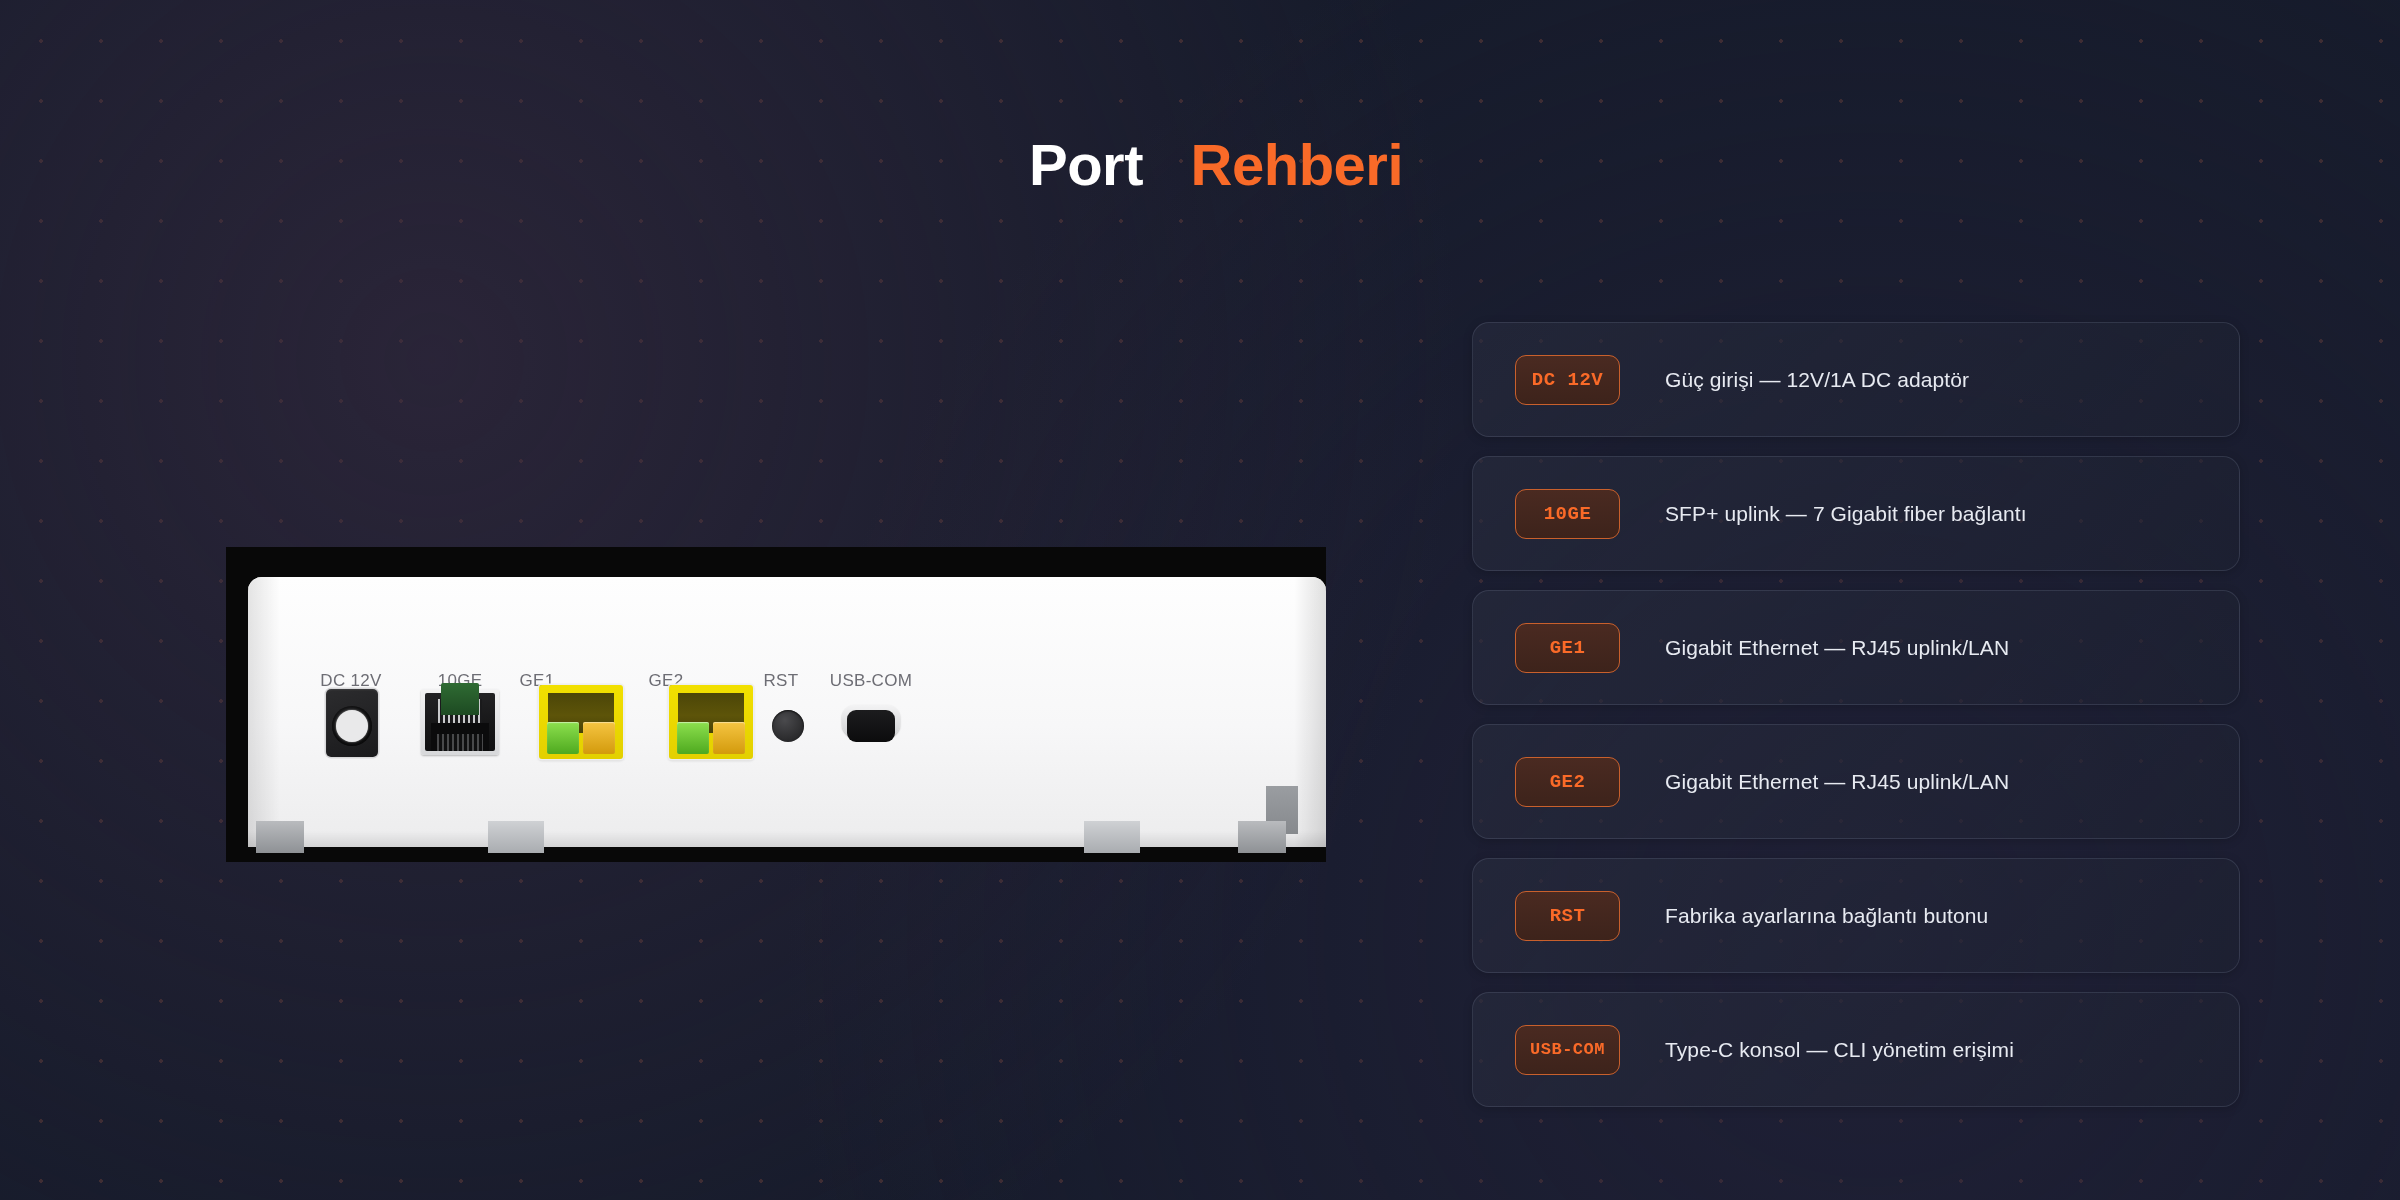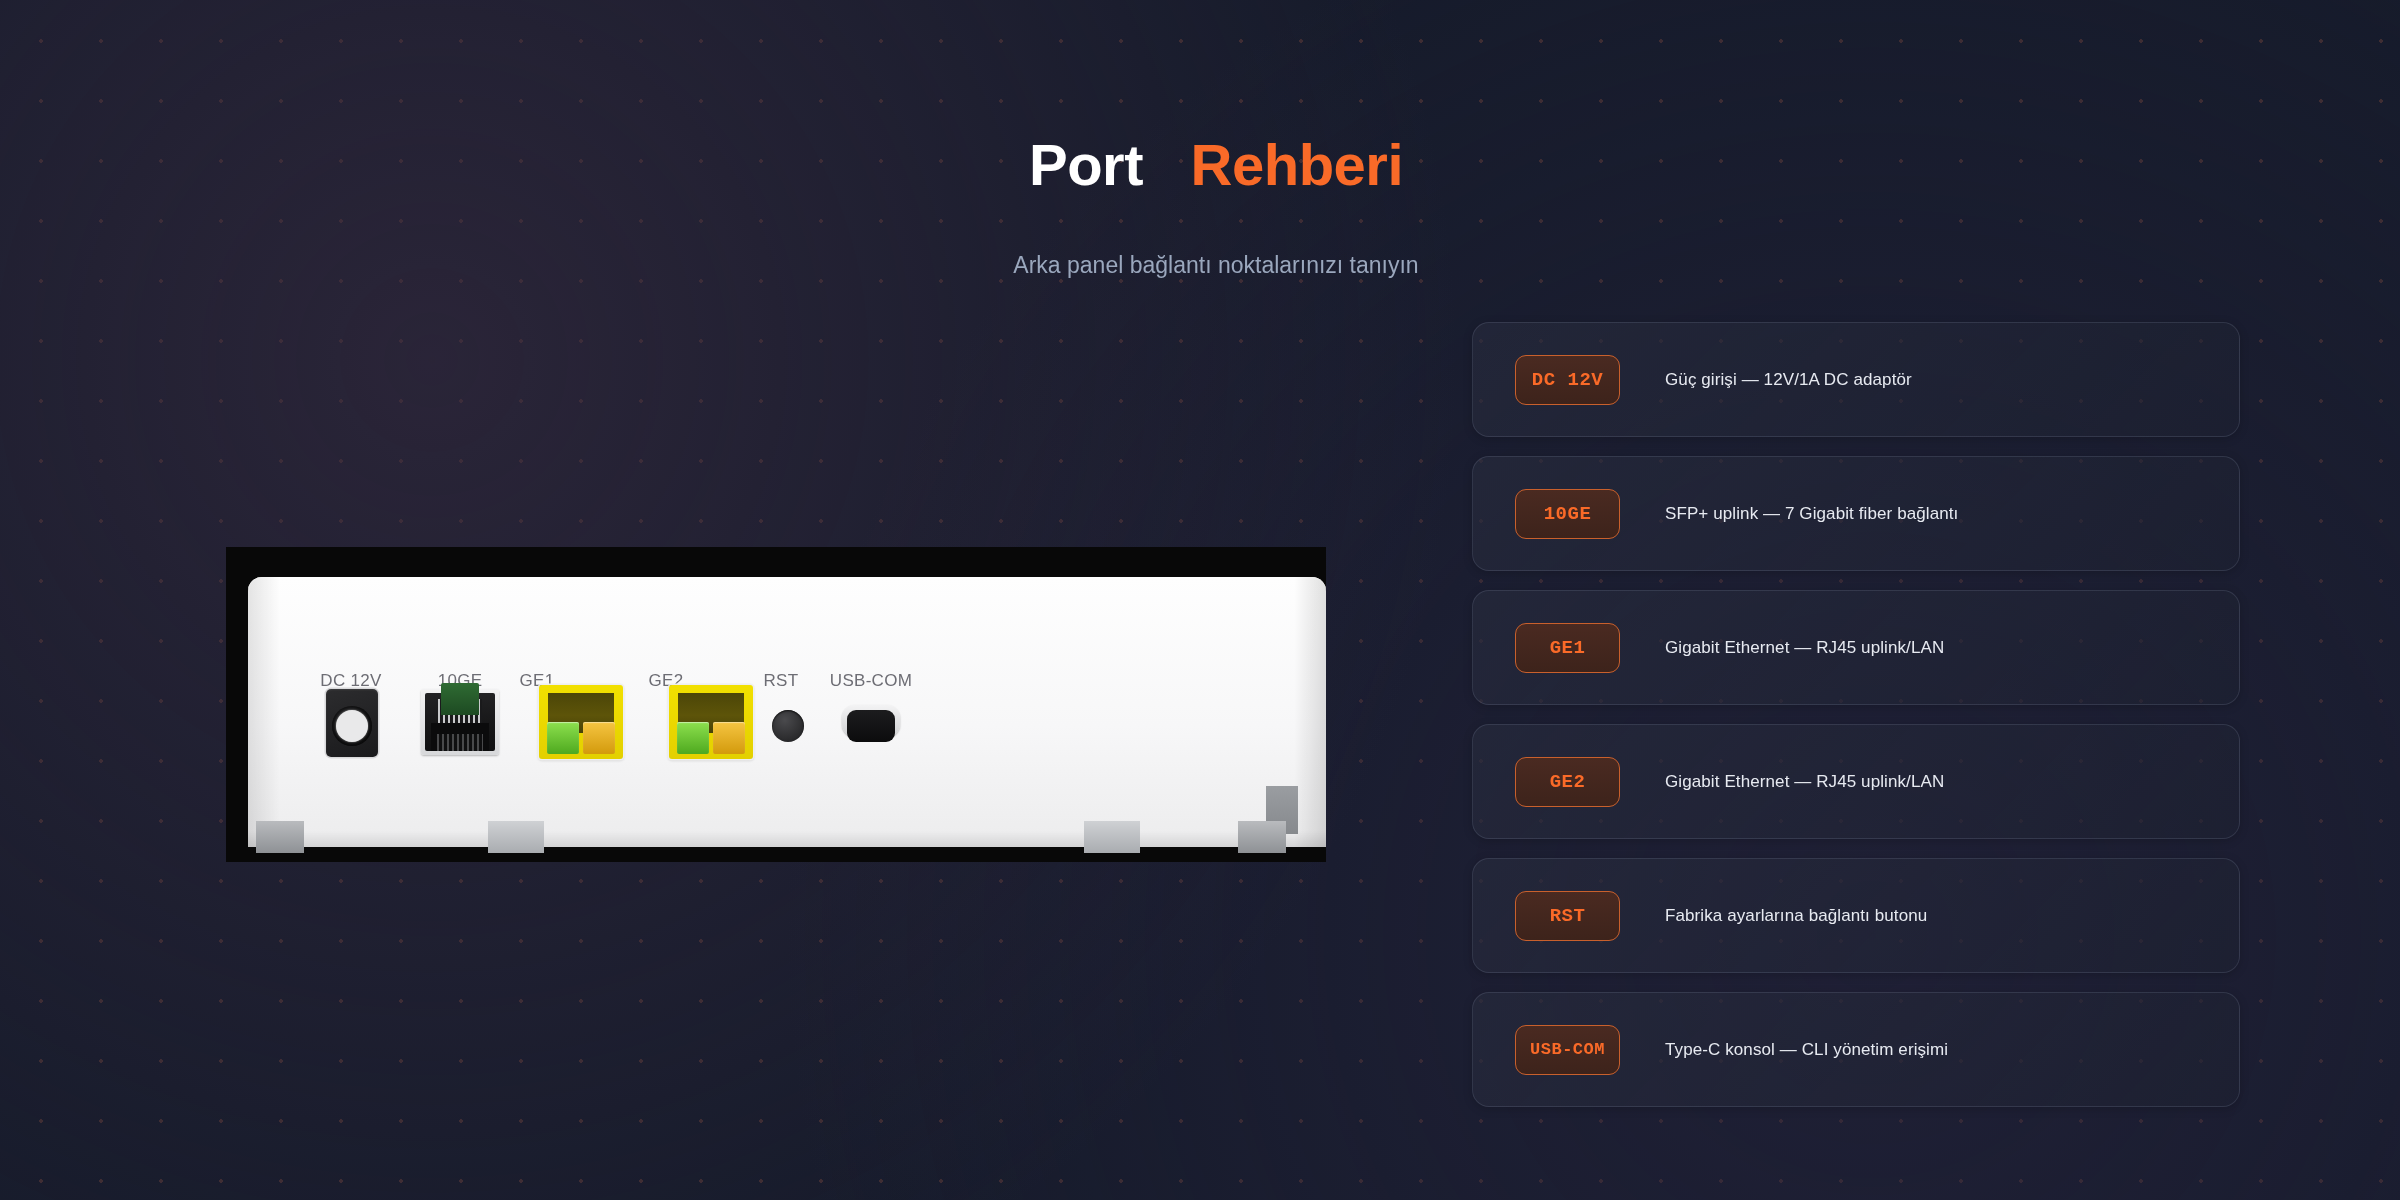--- a/index.html
+++ b/index.html
@@ -200,33 +200,32 @@
     background:linear-gradient(180deg,#4a2a21,#3d231b);
     border:1.5px solid #c9602c;
     color:#fa6a28;
     font-family:"Liberation Mono", monospace;
     font-weight:bold; font-size:19px; letter-spacing:0.5px;
     white-space:nowrap;
   }
   .legend-badge.wide { font-size:17px; }
   .legend-desc {
     margin-left:29px;
-    font-size:17px; color:#e7eaf1; letter-spacing:0.1px;
+    font-size:21px; color:#e7eaf1; letter-spacing:0.1px;
     white-space:nowrap;
   }
 </style>
 </head>
 <body>
 
 <div class="header">
   <h1 class="page-title">
     <span>Port</span>
     <span class="accent">Rehberi</span>
   </h1>
-  <p class="page-subtitle">Arka panel bağlantı noktalarınızı tanıyın</p>
 </div>
 
 <div class="device-photo">
   <div class="device-body"></div>
   <div class="device-edge-left"></div>
   <div class="device-edge-right"></div>
 
   <div class="foot big" style="left:30px;"></div>
   <div class="foot notch" style="left:262px;"></div>
   <div class="foot notch" style="left:858px;"></div>

